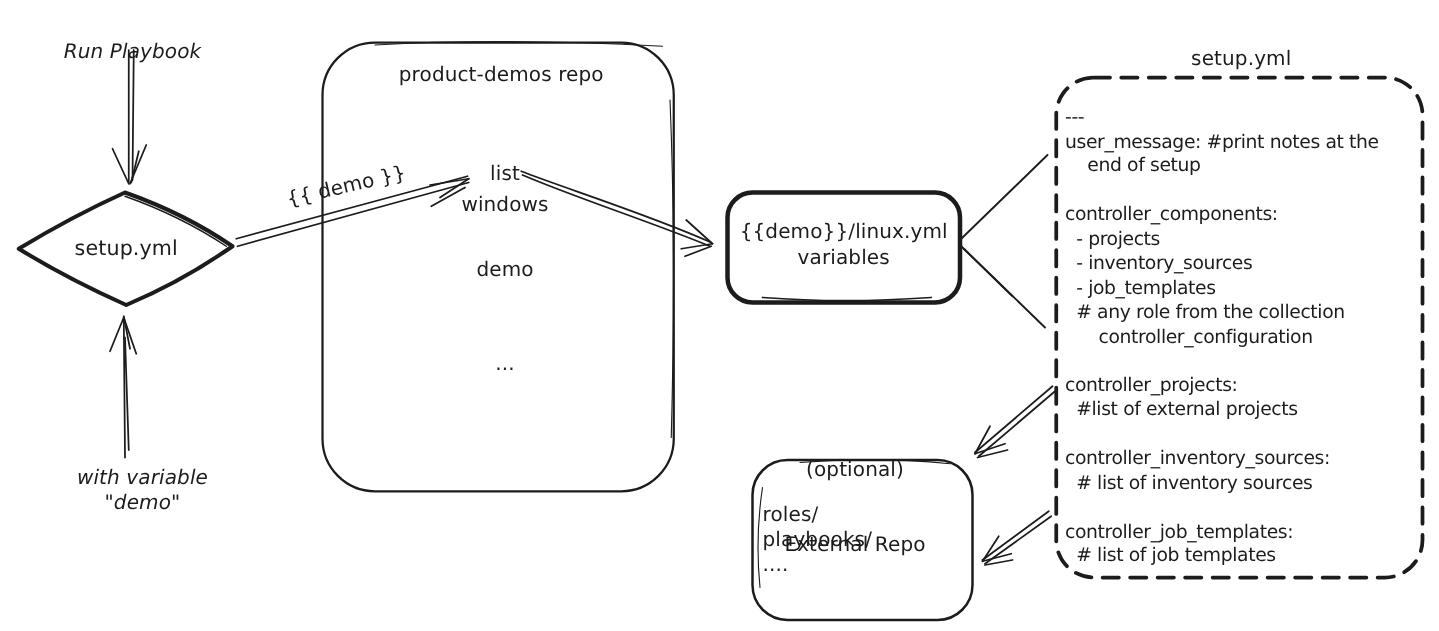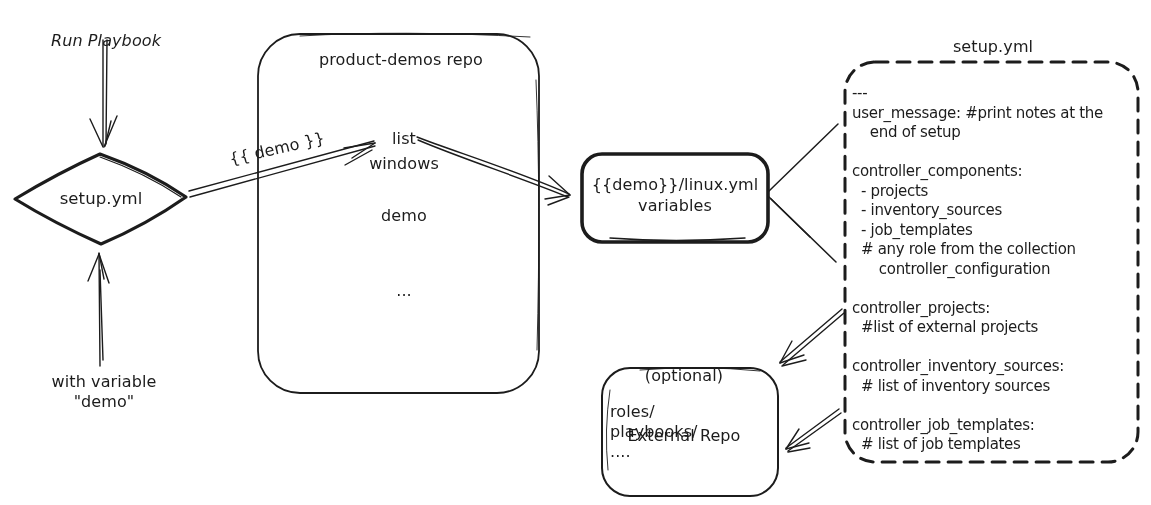--- a/index.html
+++ b/index.html
@@ -26,21 +26,21 @@
     color: #1c1c1c;
     white-space: pre;
     line-height: 20px;
     font-size: 16px;
   }
   .center { text-align: center; }
   .handw { letter-spacing: 0.1px; }
 
   .run-playbook     { left: 45px;  top: 31px;  width: 122px; font-style: italic; }
   .diamond-label    { left: 38px;  top: 189px; width: 126px; font-size: 16.5px; }
-  .with-variable    { left: 34px;  top: 372px; width: 140px; }
+  .with-variable    { left: 44px;  top: 372px; width: 140px; font-style: italic; }
   .demo-arrow-label { left: 222px; top: 139px; width: 110px; transform: rotate(-13deg); }
   .repo-title       { left: 301px; top: 10px;  width: 200px; margin-top: 40px; }
   .repo-item        { left: 344px; width: 120px; height: 20px; }
   .vars-box-label   { left: 588px; top: 174px; width: 174px; line-height: 21px; }
   .setupyml-title   { left: 932px; top: 37px;  width: 122px; }
   .yaml-block       { left: 852px; top: 84px;  width: 286px; font-size: 15px; line-height: 19.5px; letter-spacing: -0.3px; }
   .ext-repo-title   { left: 594px; top: 326px; width: 180px; }
   .ext-repo-content { left: 610px; top: 402px; width: 160px; }
 </style>
 </head>

